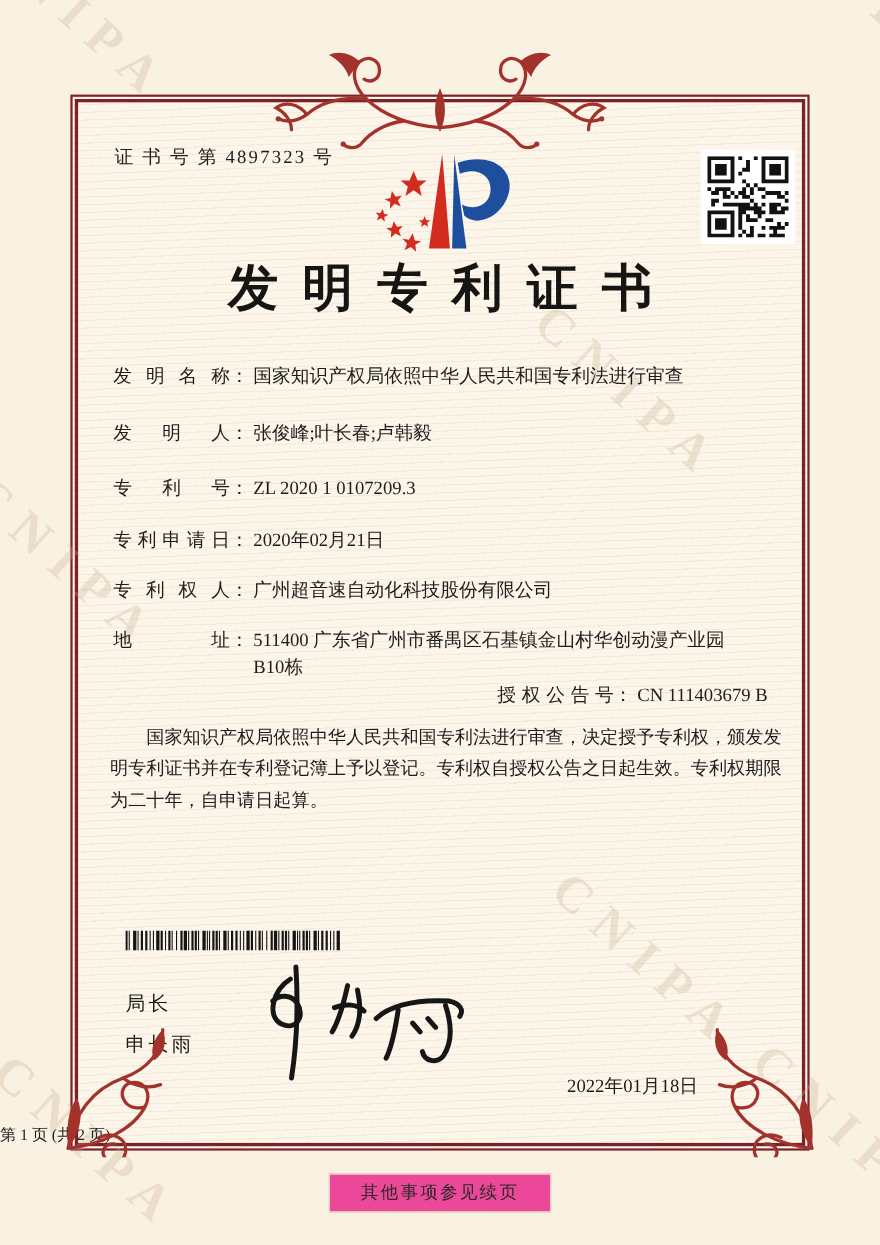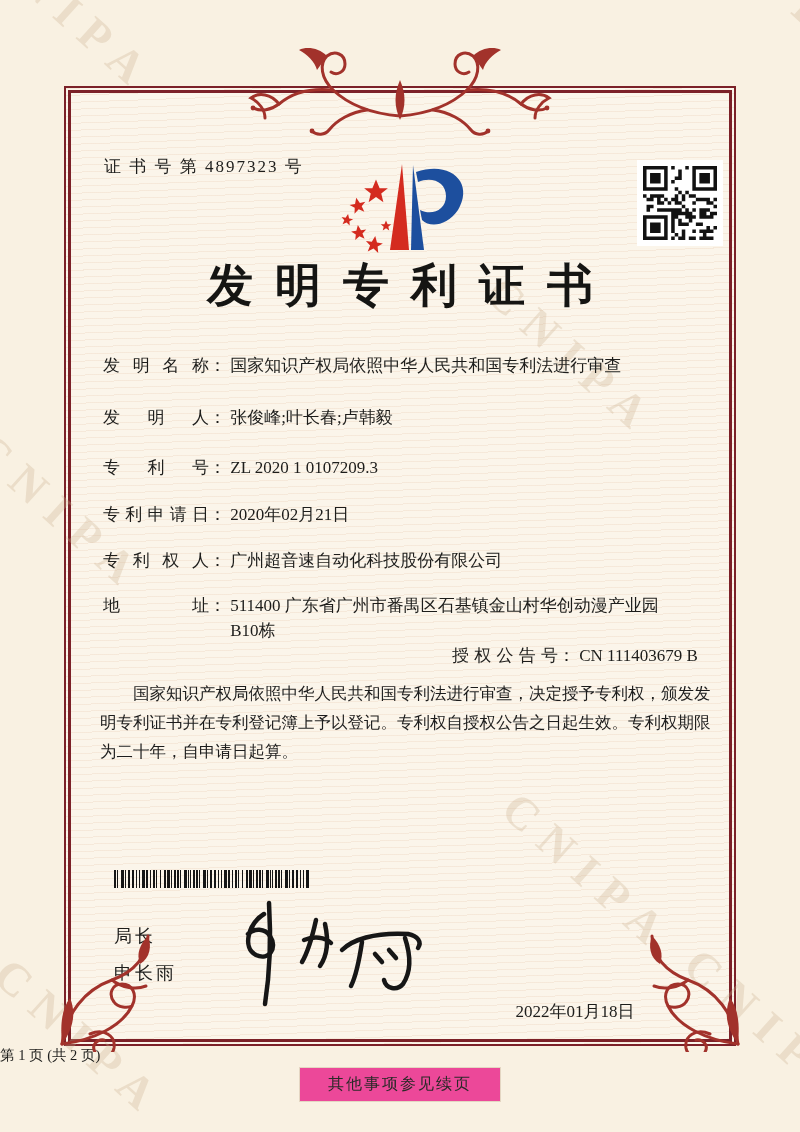--- a/index.html
+++ b/index.html
@@ -21,21 +21,21 @@
   .frame{
     position:absolute;left:64px;top:86px;width:672px;height:960px;
     box-sizing:border-box;border:2px solid #7c2128;z-index:1;
     background:
       repeating-linear-gradient(178deg, rgba(224,183,152,0.20) 0 1px, rgba(255,255,255,0) 1px 7px),
       #fbf5ea;
   }
   .frame::after{
     content:"";position:absolute;inset:2px;border:3px solid #7c2128;pointer-events:none;
   }
-  .content{position:absolute;inset:0;z-index:3;margin-top:24px;}
+  .content{position:absolute;inset:0;z-index:3;}
   .ornament{position:absolute;z-index:4;pointer-events:none;}
   
   .cert-no{position:absolute;left:104px;top:131px;font-size:17px;letter-spacing:2px;}
   .logo{position:absolute;left:334px;top:130px;}
   .qr-box{position:absolute;left:637px;top:136px;width:86px;height:86px;background:#fff;
           display:flex;align-items:center;justify-content:center;}
   .doc-title{
     position:absolute;left:0;top:231px;width:800px;text-align:center;
     font-size:46px;font-weight:700;letter-spacing:22px;text-indent:22px;color:#151513;
   }

